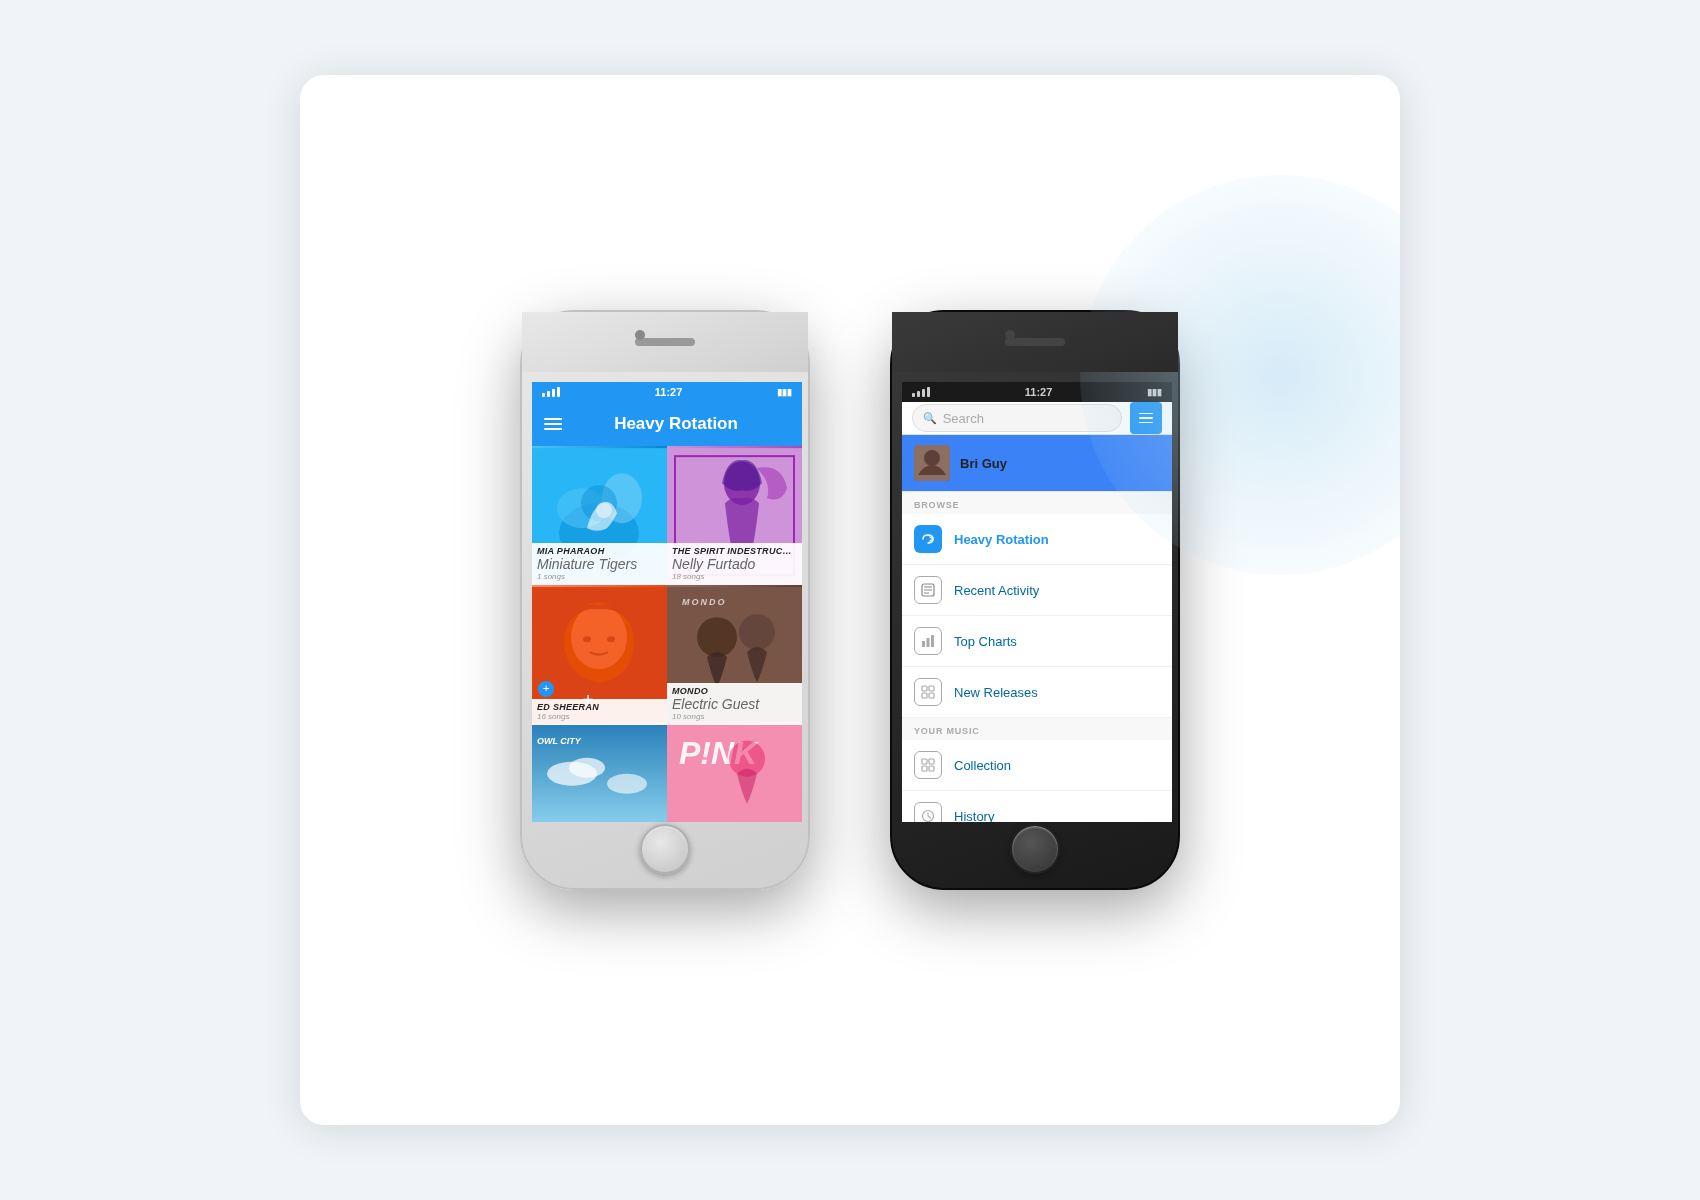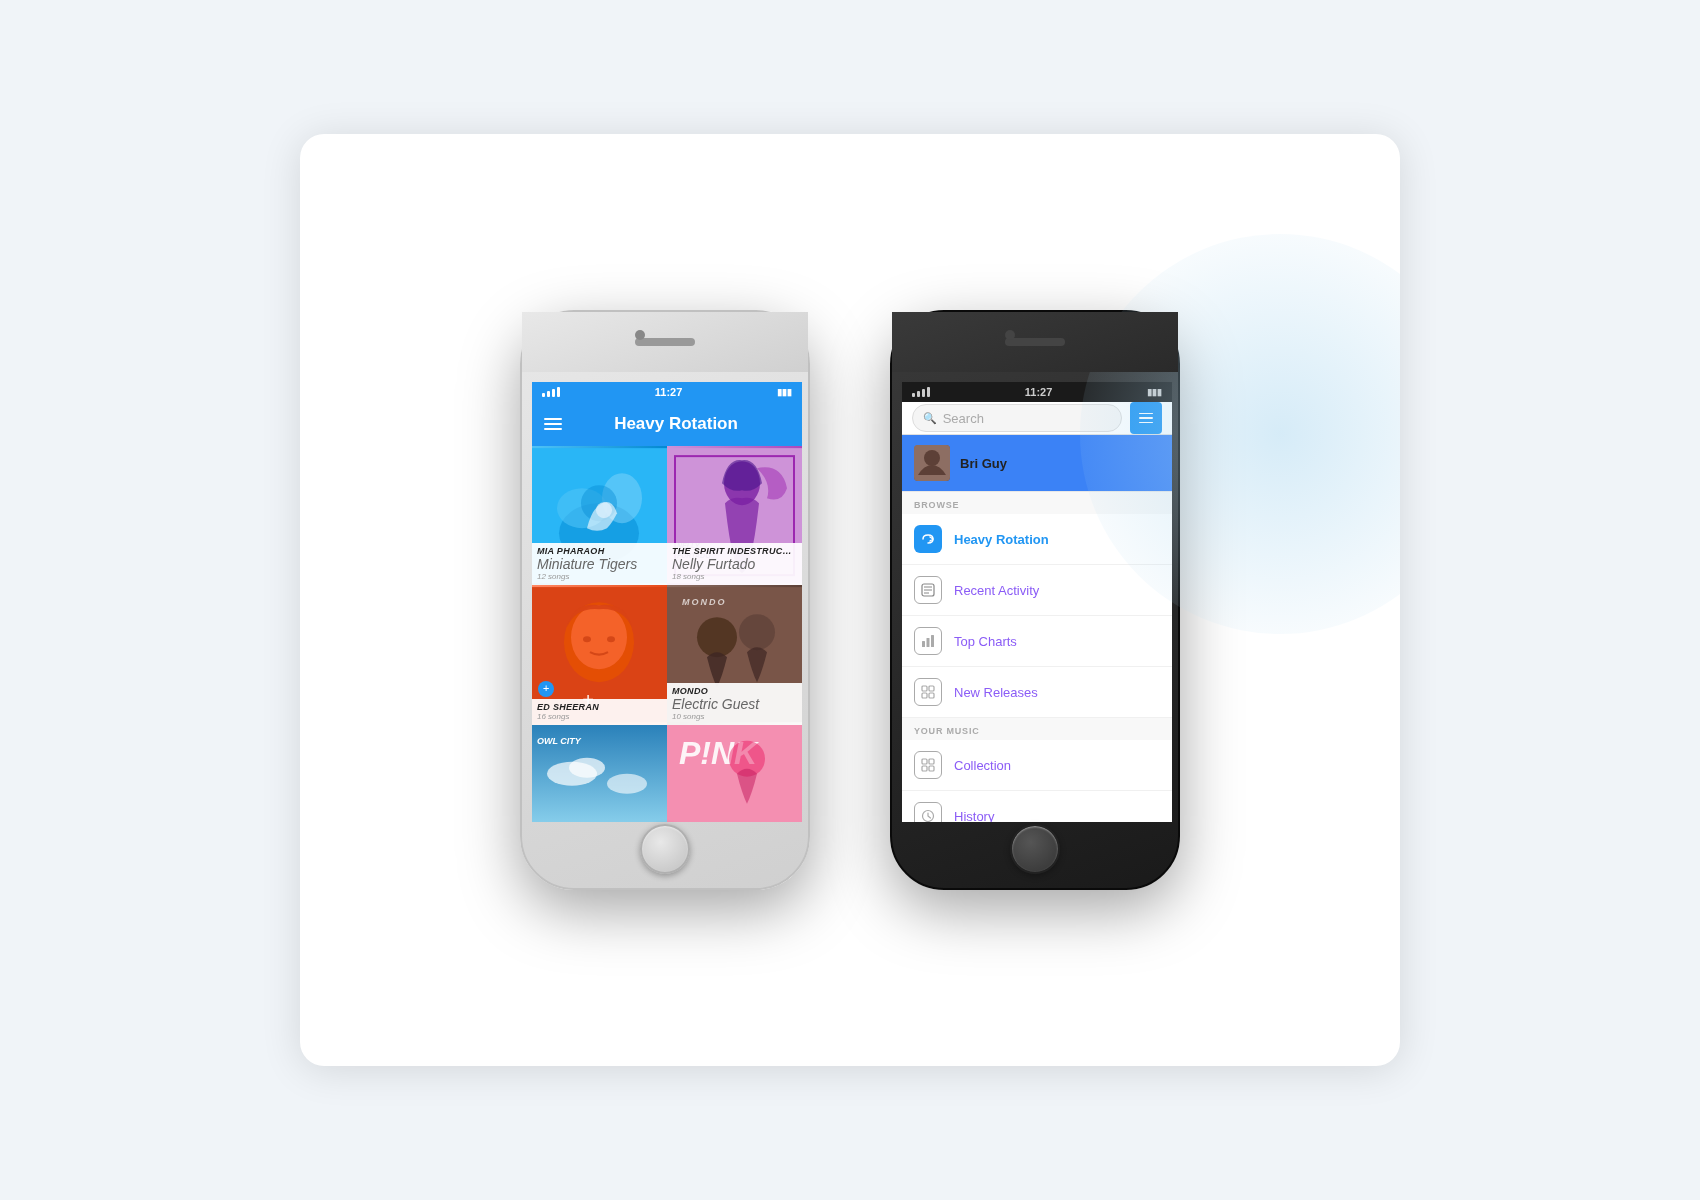--- a/index.html
+++ b/index.html
@@ -8,21 +8,21 @@
       height: 1200px;
       background: #f0f4f8;
       display: flex;
       align-items: center;
       justify-content: center;
       font-family: -apple-system, 'Helvetica Neue', Arial, sans-serif;
       overflow: hidden;
     }
     .scene {
       width: 1100px;
-      height: 932px;
+      height: 1050px;
       background: white;
       border-radius: 24px;
       box-shadow: 0 4px 40px rgba(0,0,0,0.12);
       display: flex;
       align-items: center;
       justify-content: center;
       gap: 80px;
       position: relative;
       overflow: hidden;
     }
@@ -340,21 +340,21 @@
       flex-shrink: 0;
     }
     .icon-blue { background: #2196F3; color: white; }
     .icon-outline {
       border: 1.5px solid #aaa;
       color: #666;
       background: transparent;
     }
     .menu-item-label {
       font-size: 13px;
-      color: #8b5cf6;
+      color: #0369a1;
       font-weight: 400;
     }
     .menu-item-label.active-label { color: #2196F3; font-weight: 600; }
     
     .white-content {
       display: flex;
       flex-direction: column;
       height: 100%;
       overflow: hidden;
     }
@@ -410,21 +410,21 @@
                   <ellipse cx="90" cy="50" rx="20" ry="25" fill="#81d4fa" opacity="0.5"></ellipse>
                   <circle cx="67" cy="55" r="18" fill="#0288d1" opacity="0.4"></circle>
 
                   <path d="M55 80 Q60 60 70 55 Q80 50 85 65 Q80 75 75 80 Q65 85 55 80Z" fill="#fff" opacity="0.6"></path>
                   <circle cx="72" cy="62" r="8" fill="#e3f2fd" opacity="0.7"></circle>
                 </svg>
               </div>
               <div class="album-label-overlay">
                 <div class="album-name">MIA PHARAOH</div>
                 <div class="album-artist">Miniature Tigers</div>
-                <div class="album-songs">12 songs</div>
+                <div class="album-songs">1 songs</div>
               </div>
             </div>
 
             <div class="grid-cell">
               <div class="cell-bg bg-purple">
                 <svg width="100%" height="100%" viewBox="0 0 135 135" style="position:absolute;top:0;left:0">
                   <rect width="135" height="135" fill="#ce93d8"></rect>
                   <rect x="8" y="8" width="119" height="119" fill="none" stroke="#9c27b0" stroke-width="2"></rect>
 
                   <ellipse cx="75" cy="35" rx="18" ry="22" fill="#7b1fa2" opacity="0.8"></ellipse>

